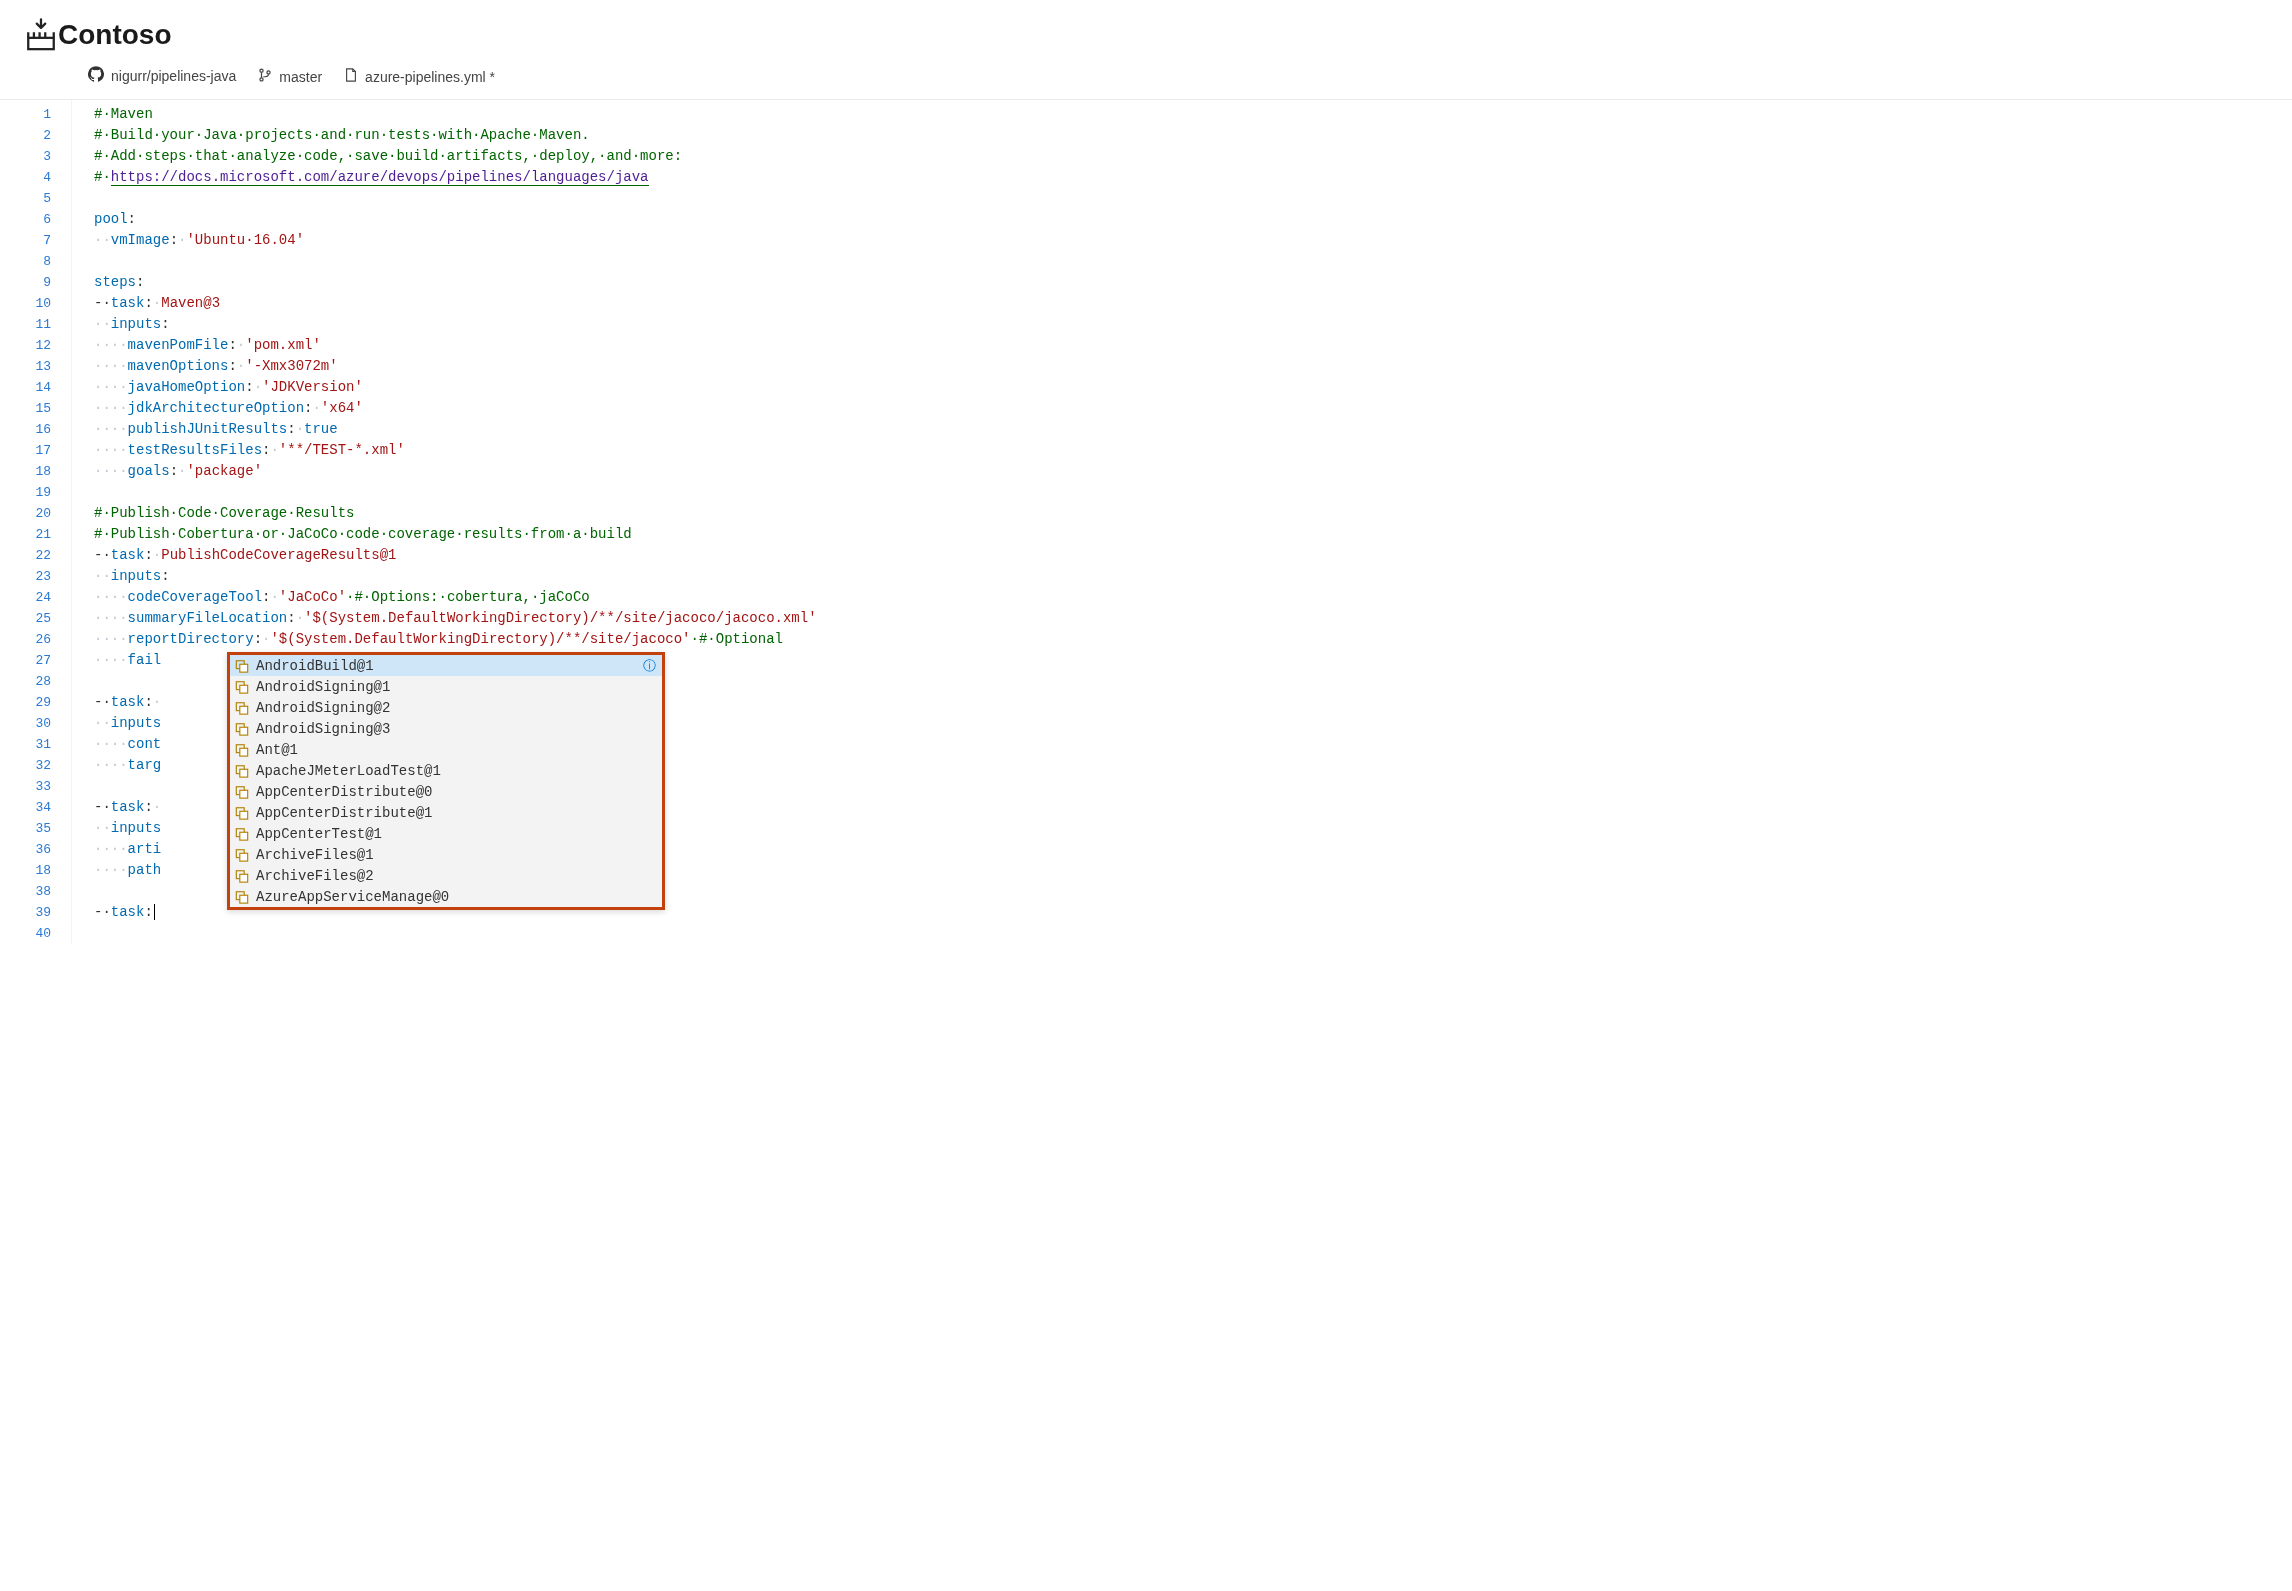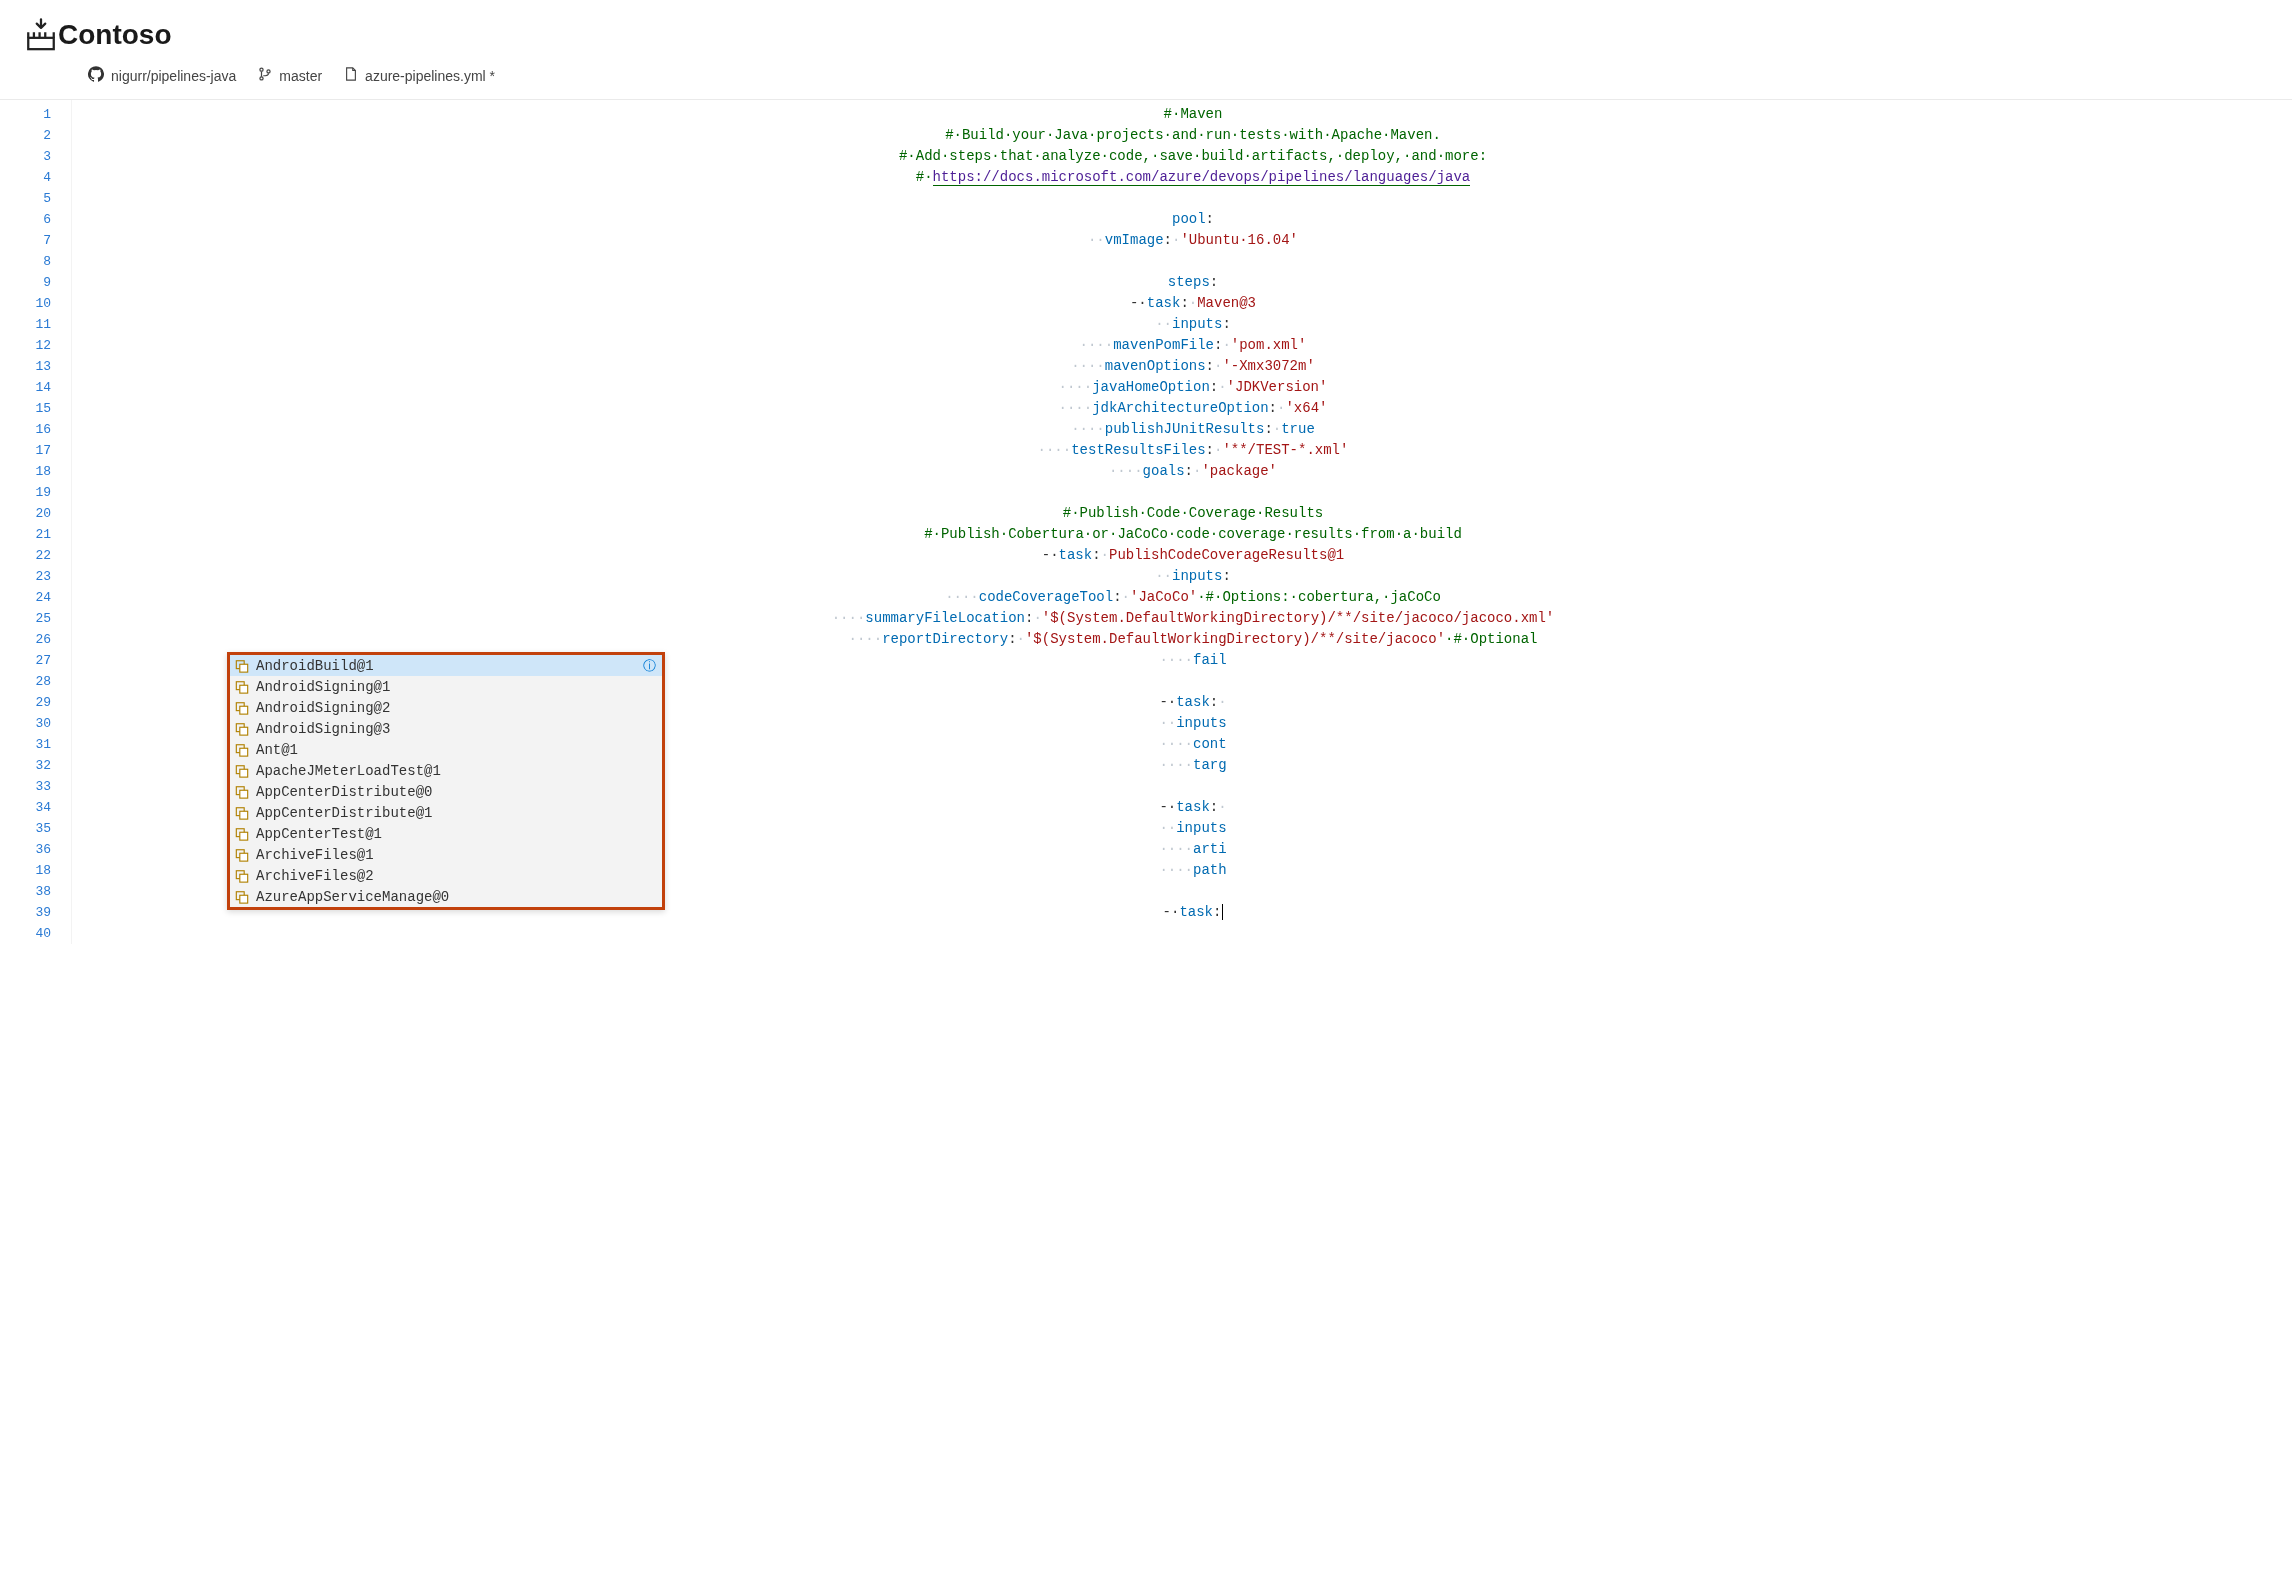--- a/index.html
+++ b/index.html
@@ -19,21 +19,21 @@
     align-items: center;
     justify-content: center;
   }
   .title {
     font-size: 28px;
     font-weight: 700;
     color: #1a1a1a;
   }
   .breadcrumb {
     display: flex;
-    align-items: center;
+    align-items: flex-end;
     gap: 22px;
     padding: 4px 24px 14px 88px;
     font-size: 14px;
     color: #444;
   }
   .bc-item {
     display: inline-flex;
     align-items: center;
     gap: 7px;
     color: #444;
@@ -62,21 +62,20 @@
     font-size: 13px;
     color: #2a7ad4;
   }
   .code {
     flex: 1;
     padding-top: 4px;
     font-family: Consolas, "Courier New", monospace;
     font-size: 14px;
     position: relative;
     padding-left: 22px;
-    text-align: center;
   }
   .line {
     height: 21px;
     line-height: 21px;
     white-space: pre;
     position: relative;
   }
   .c-comment { color: #006400; }
   .c-key { color: #006ab1; }
   .c-str { color: #a31515; }

